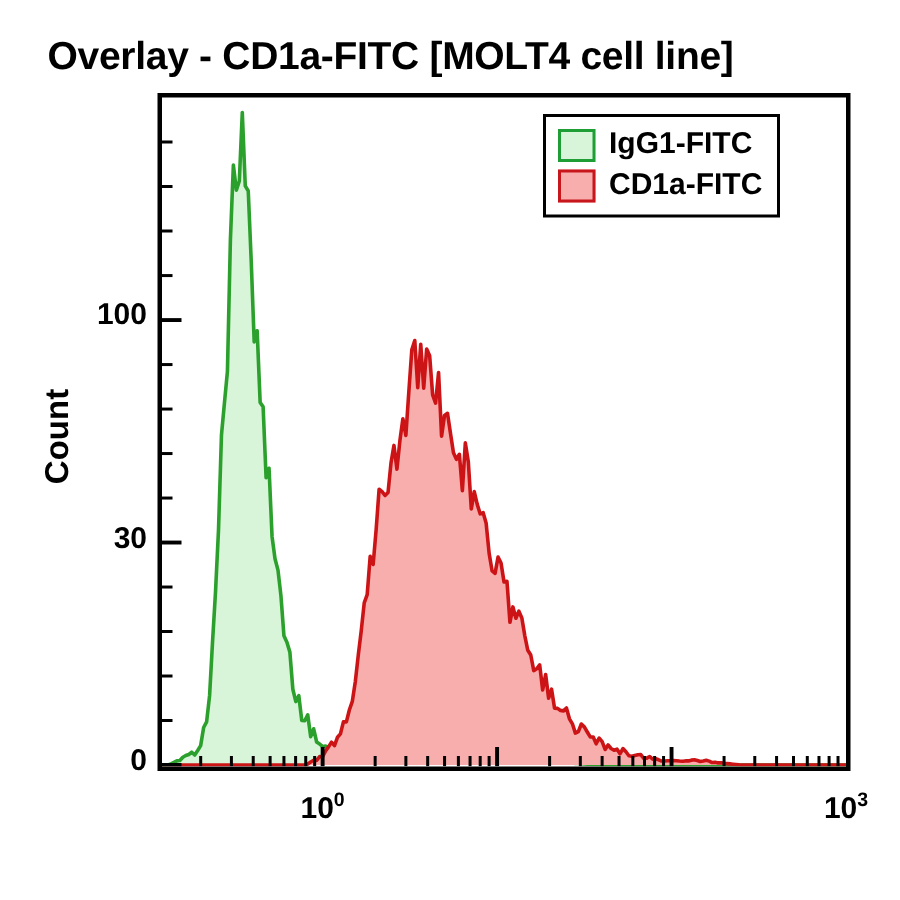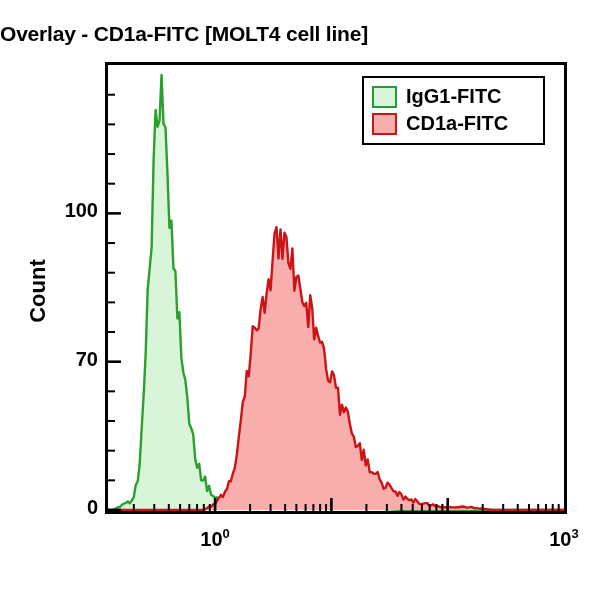--- a/index.html
+++ b/index.html
@@ -17,22 +17,22 @@
     position: relative;
     width: 600px;
     height: 600px;
     background: #ffffff;
   }
   #chart-title {
     position: absolute;
     left: 0;
     top: 22px;
     width: 489px;
-    text-align: left;
-    font-size: 21px;
+    text-align: right;
+    font-size: 26px;
     font-weight: bold;
     color: #000000;
     letter-spacing: -0.2px;
     font-family: "Liberation Sans", sans-serif;
   }
   
   #plot-frame {
     position: absolute;
     left: 105px;
     top: 62px;
@@ -100,21 +100,21 @@
   .x-tick-label sup {
     font-size: 13px;
     vertical-align: super;
     line-height: 0;
   }
   
   #legend {
     position: absolute;
     left: 362px;
     top: 76px;
-    width: 183px;
+    width: 158px;
     border: 2.5px solid #000000;
     background: #ffffff;
     padding: 5px 8px 6px 8px;
     box-sizing: border-box;
   }
   .legend-row {
     display: flex;
     align-items: center;
     height: 27px;
   }
@@ -207,21 +207,21 @@
           <line y1="118.71621621621625" y2="118.71621621621625" x1="0" x2="7" stroke="#000" stroke-width="2"></line>
           <line y1="89.054054054054" y2="89.054054054054" x1="0" x2="7" stroke="#000" stroke-width="2"></line>
           <line y1="59.39189189189187" y2="59.39189189189187" x1="0" x2="7" stroke="#000" stroke-width="2"></line>
           <line y1="29.72972972972974" y2="29.72972972972974" x1="0" x2="7" stroke="#000" stroke-width="2"></line>
         </g>
     </svg>
   </div>
 
   <div id="y-ticks">
     <div class="y-tick-label" id="ylab-0" style="top: 497px;">0</div>
-    <div class="y-tick-label" id="ylab-1" style="top: 348.689px;">70</div>
+    <div class="y-tick-label" id="ylab-1" style="top: 348.689px;">30</div>
     <div class="y-tick-label" id="ylab-2" style="top: 200.378px;">100</div>
   </div>
 
   <div id="y-axis-label">Count</div>
 
   <div id="x-ticks">
     <div class="x-tick-label" id="xlab-0" style="left: 215.093px;"><span>10</span><sup>0</sup></div>
     <div class="x-tick-label" id="xlab-3" style="left: 564px;"><span>10</span><sup>3</sup></div>
   </div>
 

